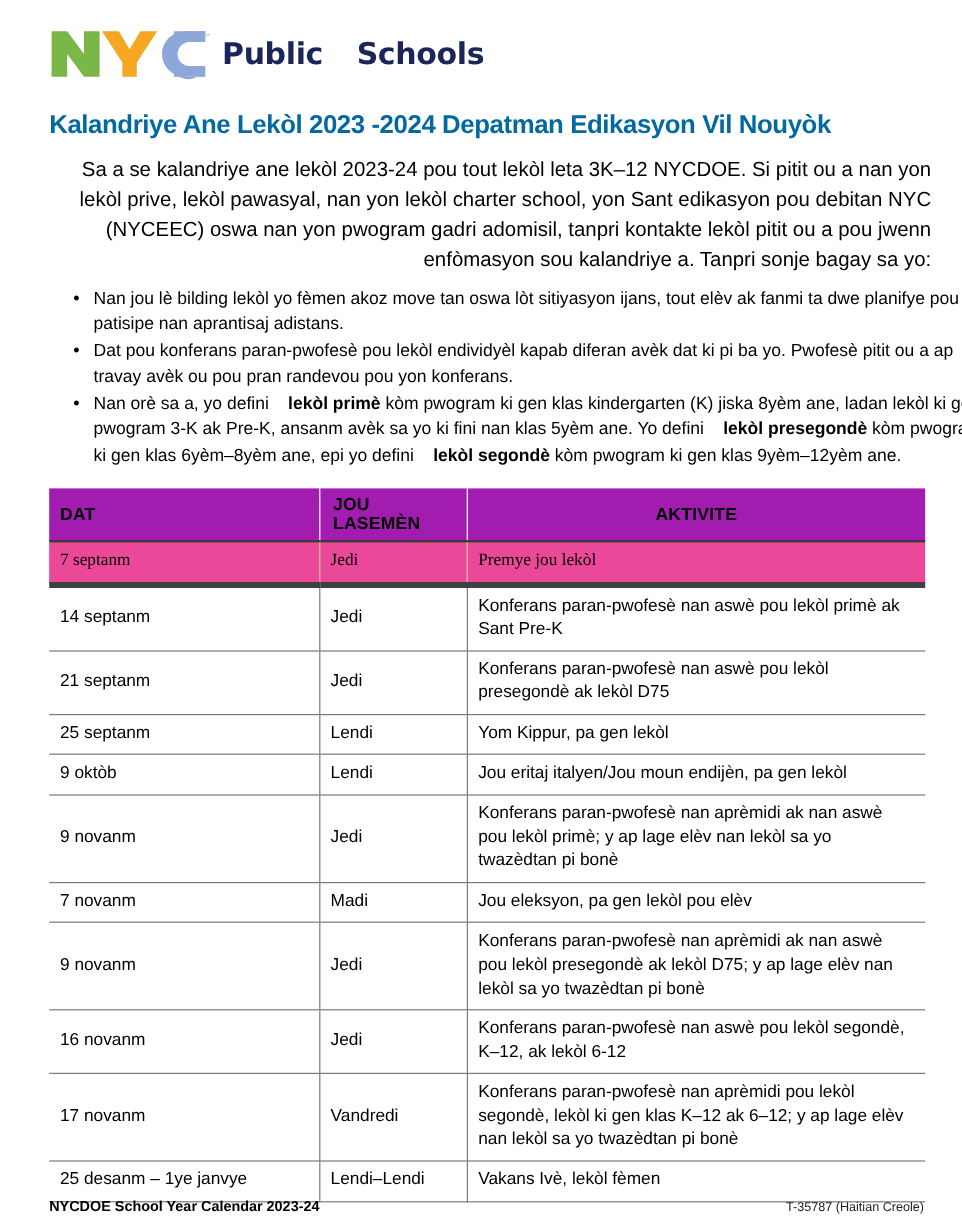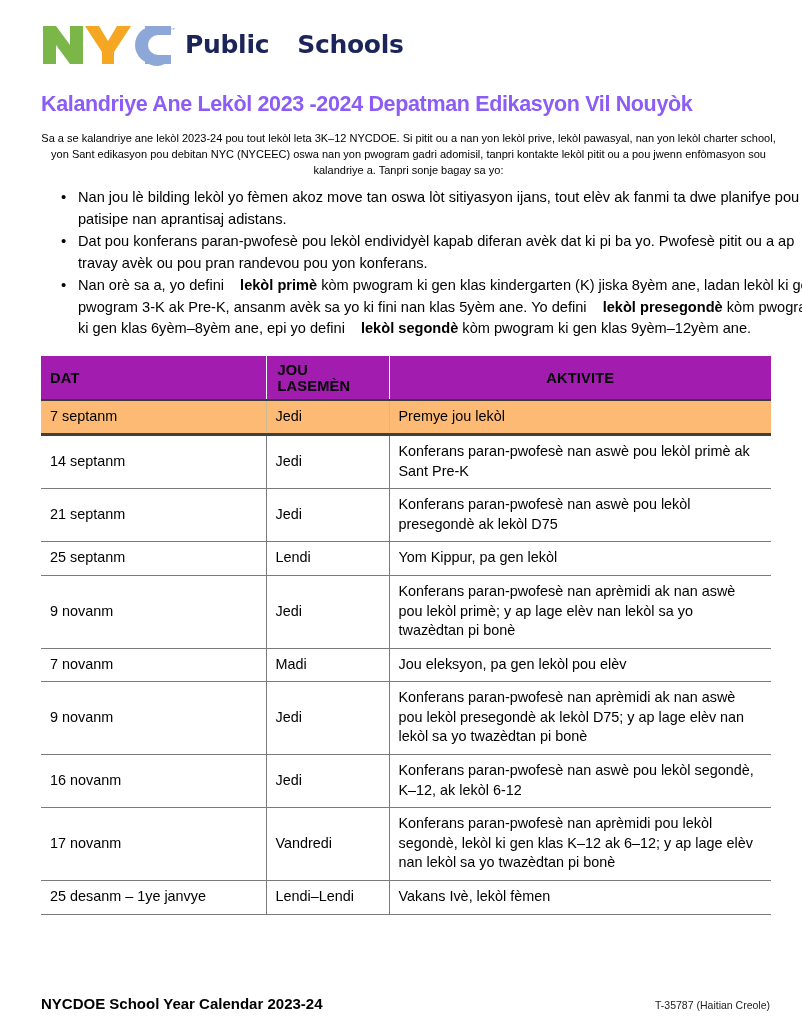--- a/index.html
+++ b/index.html
@@ -48,30 +48,30 @@
     color: #1b2559;
     letter-spacing: -0.3px;
   }
 
   
   .doc-title {
     font-size: 21.5px;
     font-weight: bold;
     letter-spacing: -0.35px;
     margin: 16px 0 0 9px;
-    color: #8b5cf6;
+    color: #0369a1;
   }
 
   
   .intro {
     margin: 13px 16px 0 9px;
-    font-size: 11px;
+    font-size: 17px;
     line-height: 1.47;
     width: 735px;
-    text-align: center;
+    text-align: right;
   }
 
   
   ul.notes {
     margin: 9px 0 0 0;
     padding-left: 46px;
     list-style: none;
     width: 745px;
   }
   ul.notes li {
@@ -118,38 +118,39 @@
   table.cal tbody td {
     padding: 6px 9px 7px 9px;
     vertical-align: middle;
     line-height: 1.36;
     border-bottom: 1px solid #7a7a7a;
   }
   table.cal tbody td.c1 { border-right: 1px solid #7a7a7a; }
   table.cal tbody td.c2 { border-right: 1px solid #7a7a7a; }
 
   table.cal tbody tr.highlight td {
-    background: #fdba74;
-    border-bottom: 3px solid #404040;
+    background: #ec4899;
+    border-bottom: 5px solid #404040;
+    font-family: Liberation Serif, serif;
   }
   table.cal tbody tr.highlight td.c1,
   table.cal tbody tr.highlight td.c2 { border-right: 1px solid #c8bd9a; }
 
   
   .footer {
     position: absolute;
     left: 41px;
     right: 32px;
     bottom: 12px;
     display: flex;
     align-items: baseline;
     justify-content: space-between;
   }
   .footer-left {
-    font-size: 15px;
+    font-size: 12px;
     font-weight: bold;
     color: #000;
   }
   .footer-right {
     font-size: 10.5px;
     color: #222;
   }
 </style>
 </head>
 <body>
@@ -214,20 +215,25 @@
           <td class="c1">21 septanm</td>
           <td class="c2">Jedi</td>
           <td class="c3">Konferans paran-pwofesè nan aswè pou lekòl presegondè ak lekòl D75</td>
         </tr>
         <tr>
           <td class="c1">25 septanm</td>
           <td class="c2">Lendi</td>
           <td class="c3">Yom Kippur, pa gen lekòl</td>
         </tr>
         <tr>
+          <td class="c1">9 oktòb</td>
+          <td class="c2">Lendi</td>
+          <td class="c3">Jou eritaj italyen/Jou moun endijèn, pa gen lekòl</td>
+        </tr>
+        <tr>
           <td class="c1">9 novanm</td>
           <td class="c2">Jedi</td>
           <td class="c3">Konferans paran-pwofesè nan aprèmidi ak nan aswè pou lekòl primè; y ap lage elèv nan lekòl sa yo twazèdtan pi bonè</td>
         </tr>
         <tr>
           <td class="c1">7 novanm</td>
           <td class="c2">Madi</td>
           <td class="c3">Jou eleksyon, pa gen lekòl pou elèv</td>
         </tr>
         <tr>

